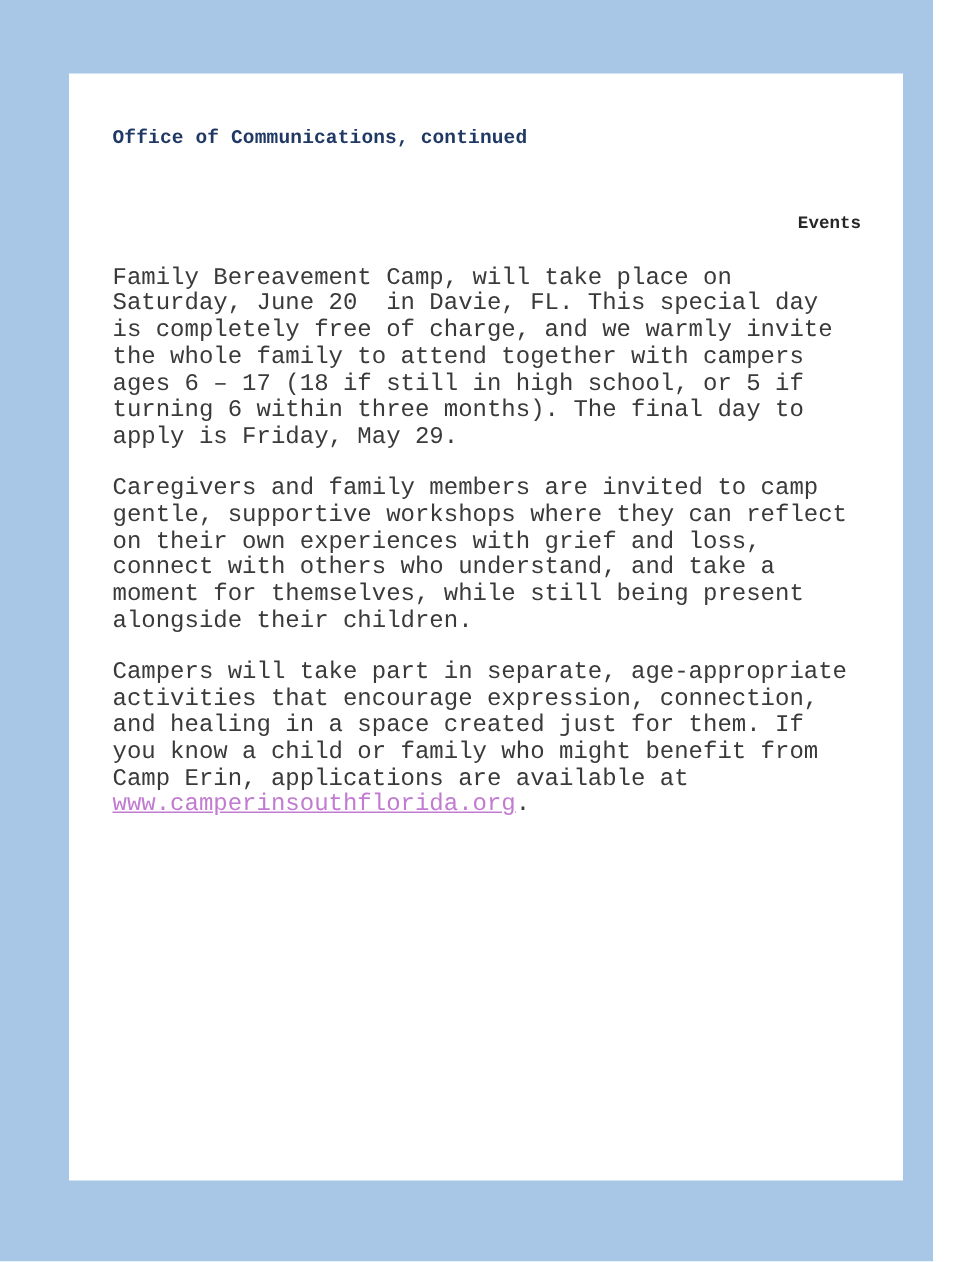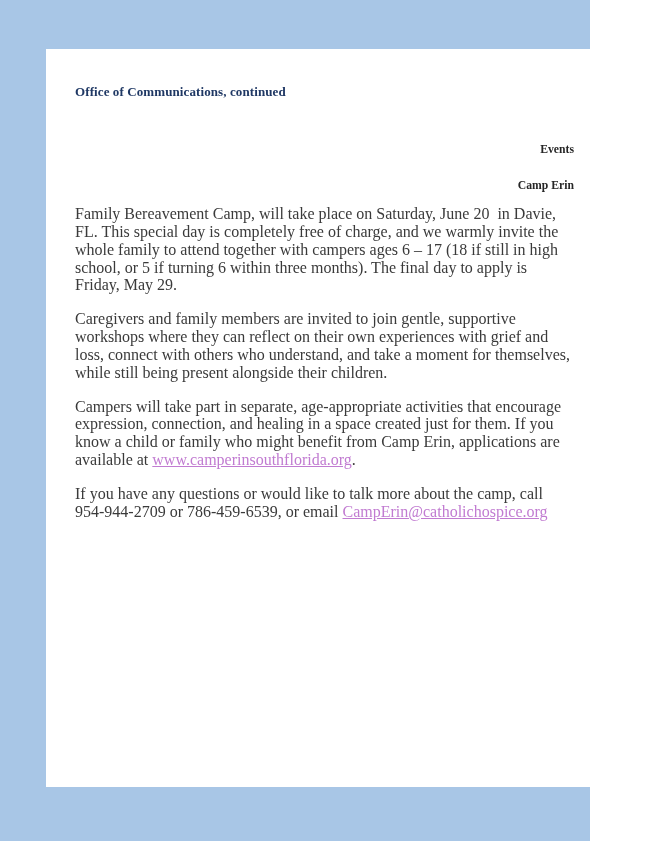--- a/index.html
+++ b/index.html
@@ -4,22 +4,23 @@
 <style>
   html, body {
     margin: 0;
     padding: 0;
   }
   .canvas {
     position: relative;
     width: 590px;
     height: 841px;
     background: var(--background-color, #a8c6e6);
-    font-family: Liberation Serif, serif;
+    font-family: Liberation Mono, monospace;
     overflow: hidden;
+    padding-left: 32px;
   }
   .paper {
     position: absolute;
     left: 46px;
     top: 49px;
     width: 556px;
     height: 738px;
     background: var(--paper-color, #ffffff);
     box-sizing: border-box;
     padding: 35px 28px 0 29px;
@@ -58,19 +59,17 @@
     cursor: pointer;
   }
 </style>
 </head>
 <body>
 
 <div class="canvas">
   <div class="paper">
     <h1 class="doc-title">Office of Communications, continued</h1>
     <h2 class="heading">Events</h2>
-    <h3 class="heading camp">Camp Erin</h3>
     <p class="body-para">Family Bereavement Camp, will take place on Saturday, June 20  in Davie, FL. This special day is completely free of charge, and we warmly invite the whole family to attend together with campers ages 6 – 17 (18 if still in high school, or 5 if turning 6 within three months). The final day to apply is Friday, May 29.</p>
-    <p class="body-para">Caregivers and family members are invited to join gentle, supportive workshops where they can reflect on their own experiences with grief and loss, connect with others who understand, and take a moment for themselves, while still being present alongside their children.</p>
+    <p class="body-para">Caregivers and family members are invited to camp gentle, supportive workshops where they can reflect on their own experiences with grief and loss, connect with others who understand, and take a moment for themselves, while still being present alongside their children.</p>
     <p class="body-para"><span>Campers will take part in separate, age-appropriate activities that encourage expression, connection, and healing in a space created just for them. If you know a child or family who might benefit from Camp Erin, applications are available at </span><a class="doc-link">www.camperinsouthflorida.org</a><span>.</span></p>
-    <p class="body-para"><span>If you have any questions or would like to talk more about the camp, call 954-944-2709 or 786-459-6539, or email </span><a class="doc-link">CampErin@catholichospice.org</a></p>
   </div>
 </div>
 
 </body></html>

